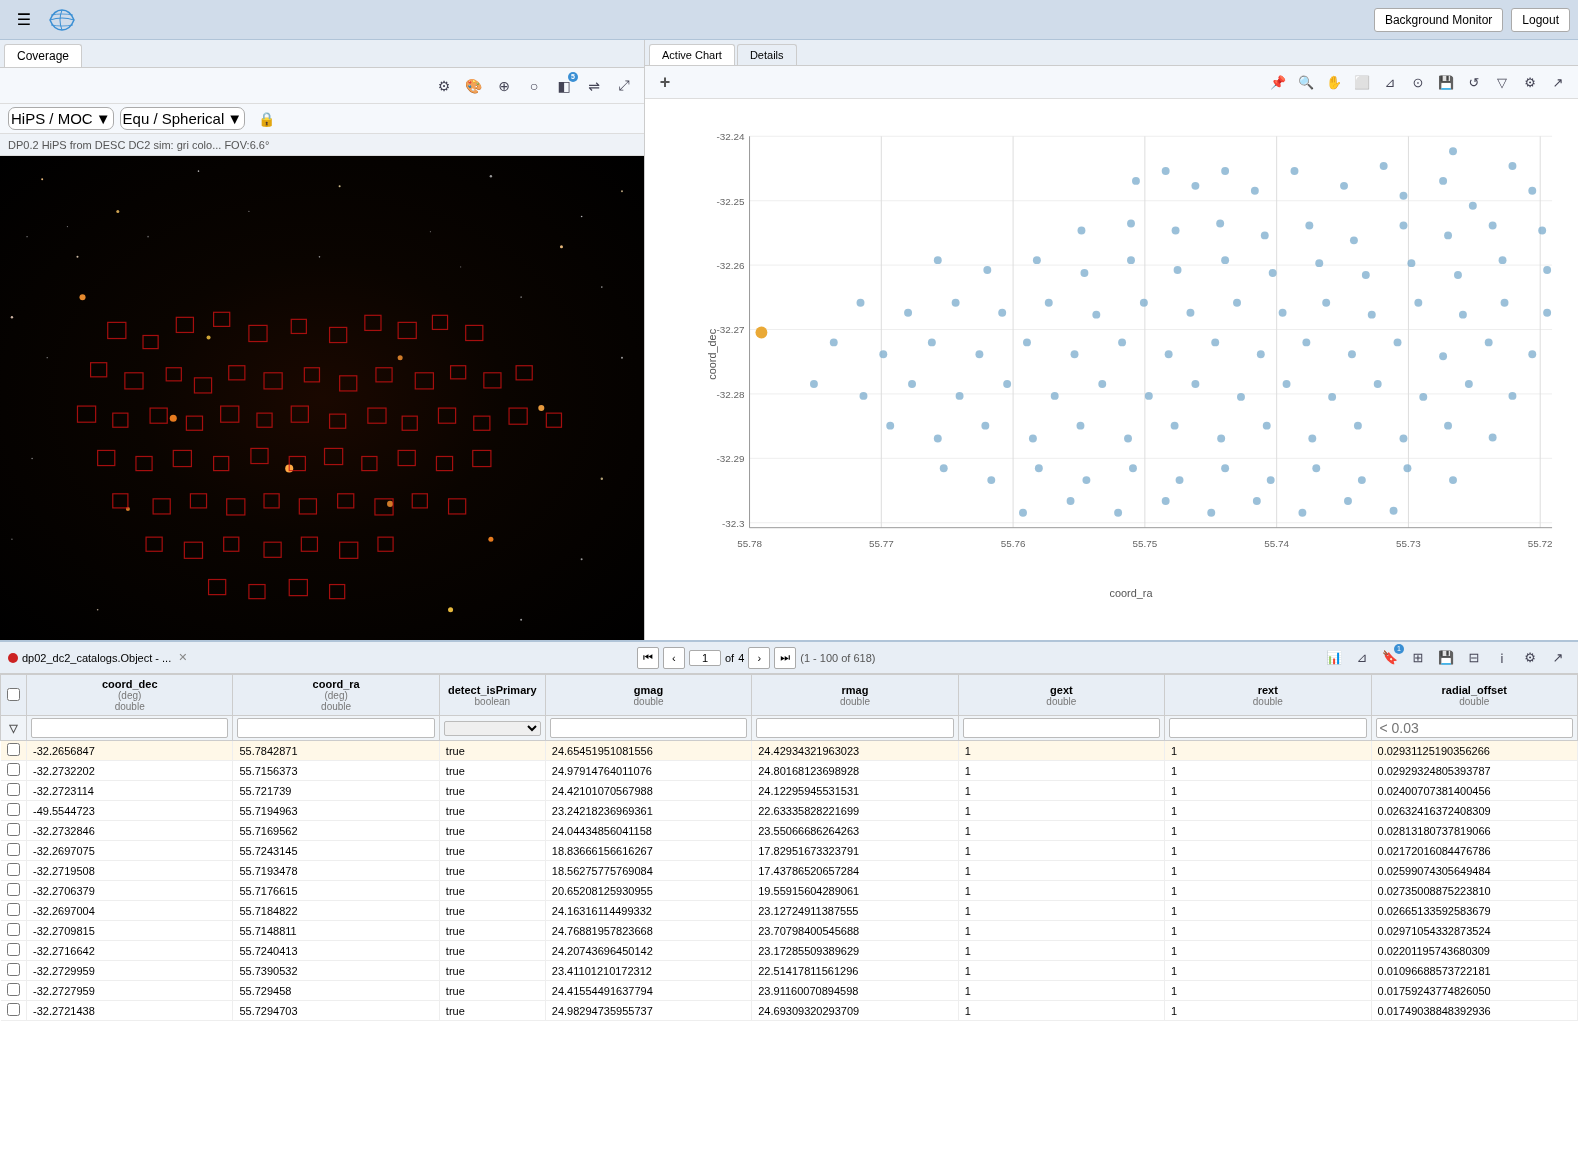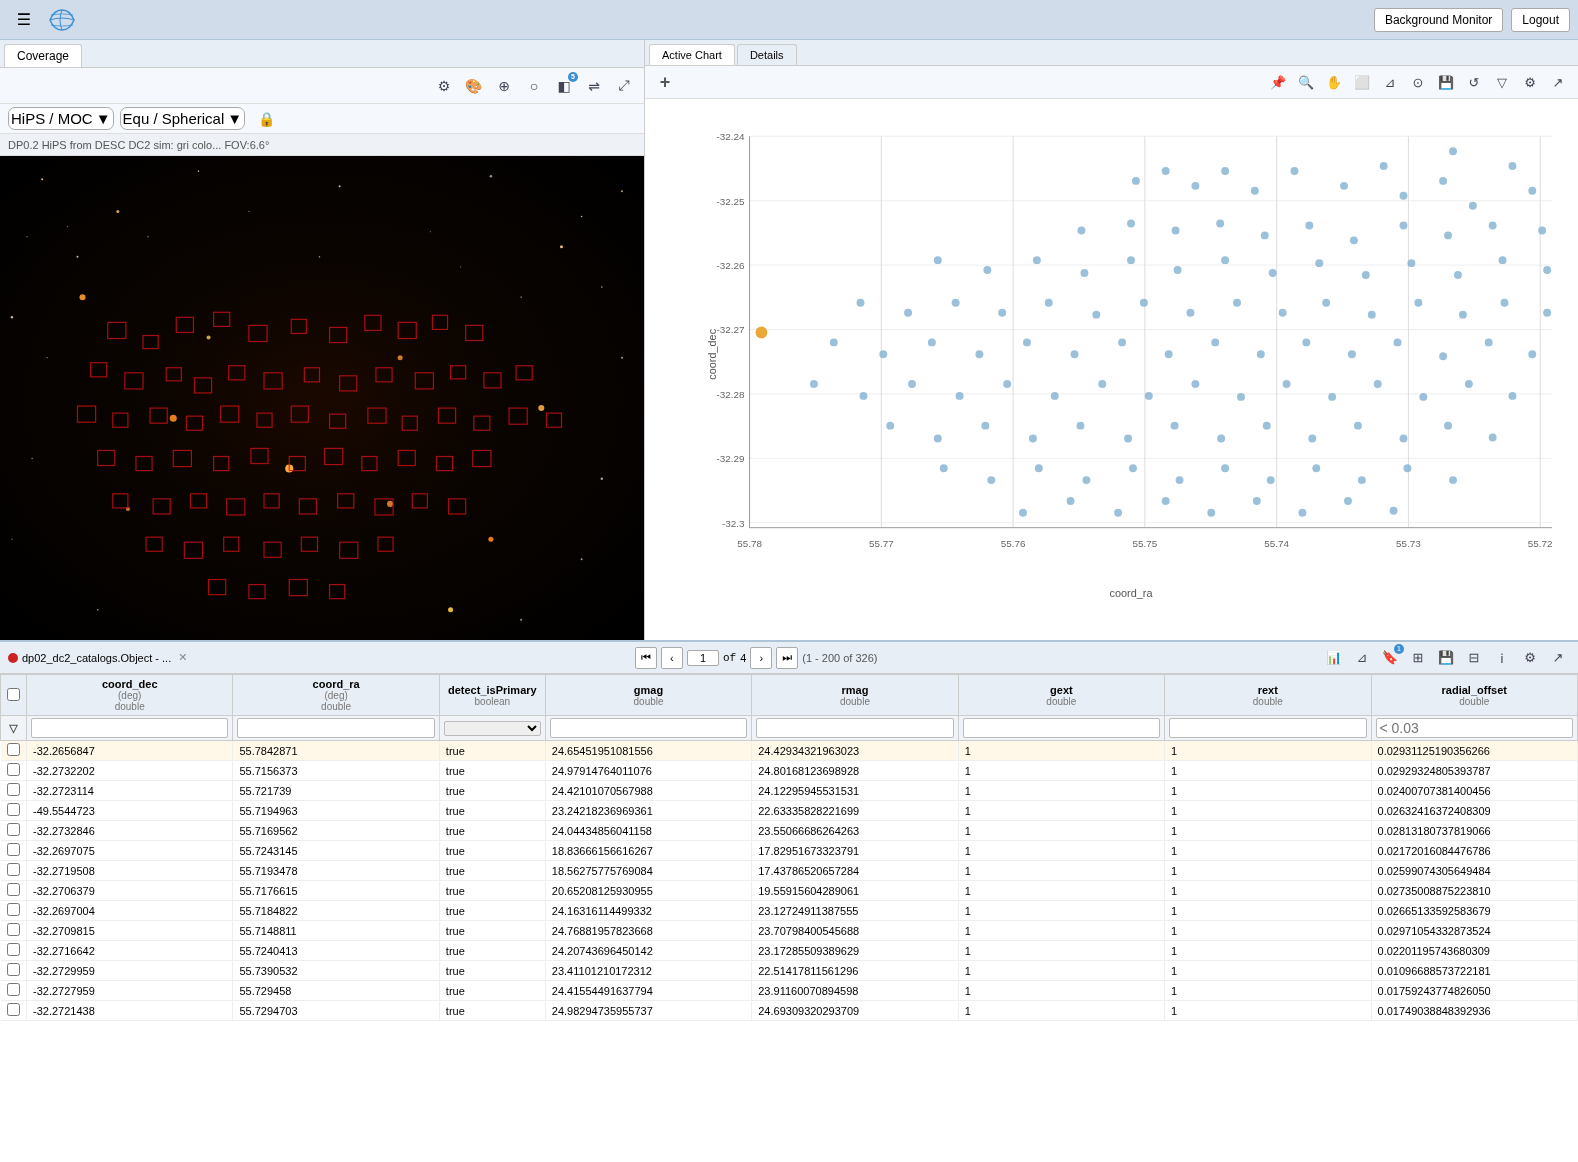--- a/index.html
+++ b/index.html
@@ -455,25 +455,25 @@
         <div class="table-tab-label">
           <span class="tab-dot"></span>
           <span>dp02_dc2_catalogs.Object - ...</span>
           <span class="close-btn">✕</span>
         </div>
       </div>
       <div class="table-controls-center">
         <div class="page-btn">⏮</div>
         <div class="page-btn">‹</div>
         <input class="page-input" type="text" value="1" style="">
-        <span style="font-size:11px;font-family:Liberation Mono, monospace;">of</span>
+        <span style="font-size:11px;">of</span>
         <span style="font-size:11px;">4</span>
         <div class="page-btn">›</div>
         <div class="page-btn">⏭</div>
-        <span class="page-info">(1 - 200 of 326)</span>
+        <span class="page-info">(1 - 100 of 618)</span>
       </div>
       <div class="table-controls-right">
         <div class="chart-icon-btn">📊</div>
         <div class="chart-icon-btn">⊿</div>
         <div class="chart-icon-btn" style="position:relative;">
           🔖
           <span style="position:absolute;top:-2px;right:-2px;width:10px;height:10px;background:#3a8fd4;border-radius:50%;font-size:7px;color:#fff;display:flex;align-items:center;justify-content:center;">1</span>
         </div>
         <div class="chart-icon-btn">⊞</div>
         <div class="chart-icon-btn">💾</div>

